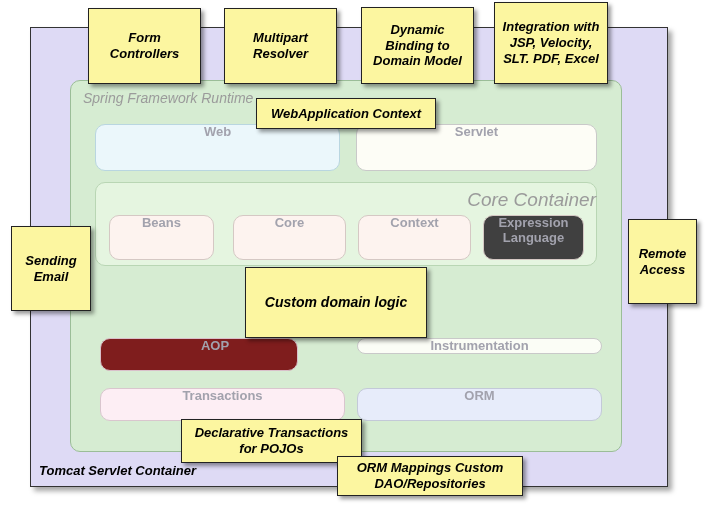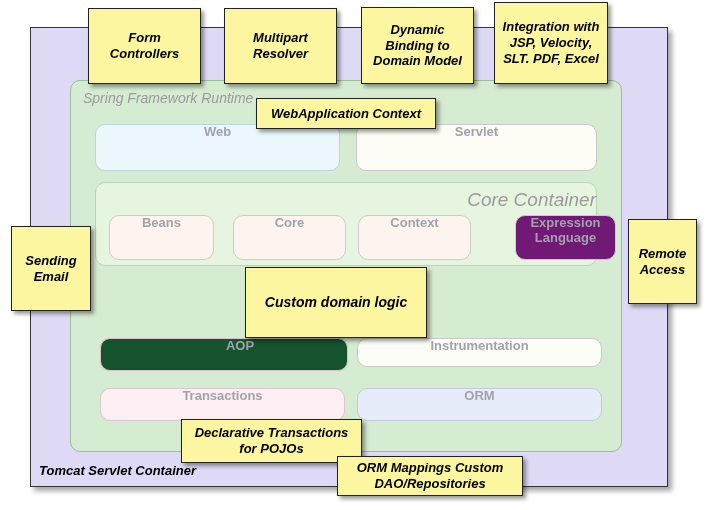--- a/index.html
+++ b/index.html
@@ -150,29 +150,29 @@
   </div>
 
   <div class="module" style="left:233px; top:215px; width:113px; height:45px; background:#fdf3ef; border-color:#d5c8c4;">
     <span>Core</span>
   </div>
 
   <div class="module" style="left:358px; top:215px; width:113px; height:45px; background:#fdf3ef; border-color:#d5c8c4;">
     <span>Context</span>
   </div>
 
-  <div class="module" style="left:483px; top:215px; width:101px; height:45px; background:#701a75; border-color:#d5c8c4;margin-left:32px;">
+  <div class="module" style="left:483px; top:215px; width:101px; height:45px; background:#404040; border-color:#d5c8c4;">
     <span>Expression Language</span>
   </div>
 
-  <div class="module" style="left:100px; top:338px; width:248px; height:33px; background:#14532d; border-color:#d9c0ca;padding-left:32px;">
+  <div class="module" style="left:100px; top:338px; width:198px; height:33px; background:#7f1d1d; border-color:#d9c0ca;padding-left:32px;">
     <span>AOP</span>
   </div>
 
-  <div class="module" style="left:357px; top:338px; width:245px; height:29px; background:#fbfdf6; border-color:#c9c9c9;">
+  <div class="module" style="left:357px; top:338px; width:245px; height:16px; background:#fbfdf6; border-color:#c9c9c9;">
     <span>Instrumentation</span>
   </div>
 
   <div class="module" style="left:100px; top:388px; width:245px; height:33px; background:#fdeef4; border-color:#d9c6ce;">
     <span>Transactions</span>
   </div>
 
   <div class="module" style="left:357px; top:388px; width:245px; height:33px; background:#e7ecfa; border-color:#c3c9d8;">
     <span>ORM</span>
   </div>

